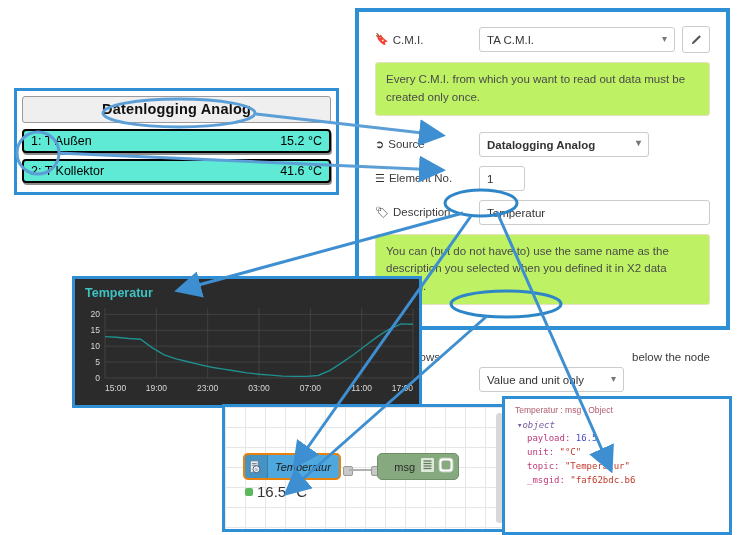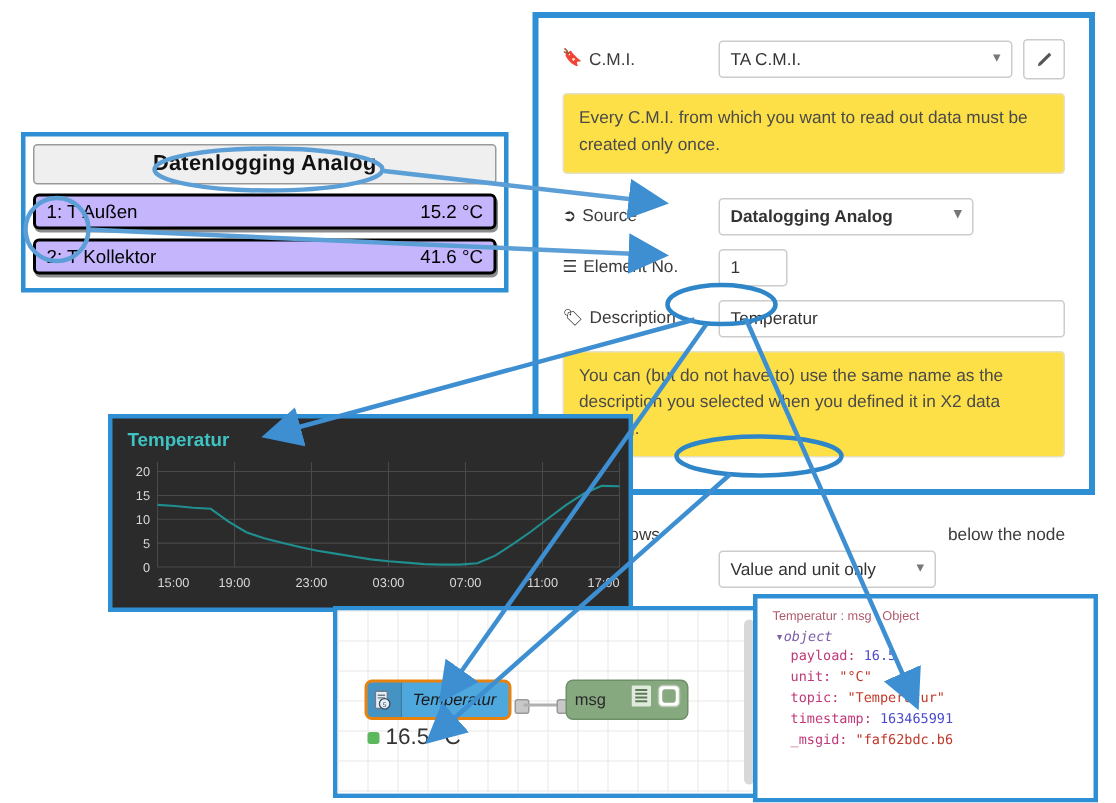--- a/index.html
+++ b/index.html
@@ -7,21 +7,21 @@
        font-family:"Liberation Sans",sans-serif;}
   .abs{position:absolute;}
 
   
   #dl-panel{left:14px;top:88px;width:325px;height:107px;
             border:3px solid #2f8fd4;background:#fff;box-sizing:border-box;
             overflow:hidden;padding:5px;}
   #dl-header{border:1px solid #9a9a9a;background:#efefef;border-radius:3px;
              text-align:center;font-weight:bold;font-size:14.5px;color:#111;
              padding:4px 0 5px 0;letter-spacing:.2px;}
-  .dl-row{margin-top:6px;background:#c4b5fd;border:2px solid #000;
+  .dl-row{margin-top:6px;background:#5eead4;border:2px solid #000;
           border-radius:4px;display:flex;justify-content:space-between;
           padding:3px 7px;font-size:12.5px;color:#000;
           font-weight:500;box-shadow:1px 2px 0 rgba(0,0,0,.45);}
 
   
   #form-panel{left:355px;top:8px;width:375px;height:322px;
               border:4px solid #2f8fd4;background:#fff;box-sizing:border-box;
               padding:14px 16px;}
   .frow{display:flex;align-items:center;margin-bottom:9px;}
   .flabel{font-size:11.5px;color:#3b3b3b;width:92px;flex:0 0 92px;
@@ -31,21 +31,21 @@
   .sel, .inp{
       border:1px solid #ccc;border-radius:3px;background:#fff;
       font-size:11.5px;color:#333;padding:5px 7px;box-sizing:border-box;
       height:25px;line-height:14px;font-family:"Liberation Sans",sans-serif;}
   .sel{position:relative;padding-right:22px;}
   .caret{position:absolute;right:7px;top:50%;transform:translateY(-55%);
          font-size:10px;color:#777;}
   .iconbtn{width:26px;height:25px;border:1px solid #ccc;border-radius:3px;
            background:#fff;display:flex;align-items:center;justify-content:center;
            margin-left:7px;}
-  .note{border:1px solid #e6e0c5;background:#fde047;border-radius:3px;
+  .note{border:1px solid #e6e0c5;background:#bef264;border-radius:3px;
         font-size:11.5px;color:#4a4a4a;line-height:1.55;padding:8px 10px;
         margin:2px 0 16px 0;}
   .trail{font-size:11.5px;color:#3b3b3b;margin-left:8px;white-space:nowrap;}
 
   
   #chart-panel{left:72px;top:276px;width:350px;height:132px;
                border:3px solid #2f8fd4;background:#2b2b2b;box-sizing:border-box;}
   #chart-title{color:#3fc2c2;font-size:12.5px;font-weight:bold;
                padding:7px 0 0 10px;}
   #chart-svg{display:block;}
@@ -63,21 +63,21 @@
            align-items:center;box-sizing:border-box;}
   #node-in{left:18px;top:46px;width:98px;background:#4ea8de;
            border:2px solid #e8820c;}
   #node-in .nicon{width:22px;height:100%;background:rgba(0,0,0,.12);
           border-right:1px solid rgba(0,0,0,.15);border-radius:3px 0 0 3px;
           display:flex;align-items:center;justify-content:center;}
   #node-in .nlabel{font-style:italic;font-size:11px;color:#1b1b1b;
           padding-left:7px;}
   #node-dbg{left:152px;top:46px;width:82px;background:#87a980;
             border:1px solid #6e8f68;justify-content:flex-end;padding-right:4px;}
-  #node-dbg .dlabel{font-size:11px;color:#2a2a2a;margin-right:17px;}
+  #node-dbg .dlabel{font-size:11px;color:#2a2a2a;margin-right:6px;}
   .port{position:absolute;width:8px;height:8px;background:#c8c8c8;
         border:1px solid #999;border-radius:2px;top:59px;}
   #wire{position:absolute;left:124px;top:62px;width:30px;height:2px;
         background:#b0b0b0;}
   #node-status{position:absolute;left:20px;top:76px;display:flex;
        align-items:center;gap:4px;font-size:15px;color:#333;}
   #node-status .dot{width:8px;height:8px;background:#5cb85c;border-radius:2px;}
   #flow-scroll{position:absolute;right:4px;top:6px;width:7px;height:110px;
                background:#d8d8d8;border-radius:4px;}
 
@@ -267,21 +267,20 @@
   </div>
 </div>
 
 <div id="debug-panel" class="abs">
   <div id="dbg-head">Temperatur : msg : Object</div>
   <div id="dbg-obj">▾<span>object</span></div>
   <div id="dbg-entries">
       <div class="dbg-line"><span class="k">payload: </span><span class="vnum">16.5</span></div>
       <div class="dbg-line"><span class="k">unit: </span><span class="vstr">"°C"</span></div>
       <div class="dbg-line"><span class="k">topic: </span><span class="vstr">"Temperatur"</span></div>
-      <div class="dbg-line"><span class="k">timestamp: </span><span class="vnum">163465991</span></div>
       <div class="dbg-line"><span class="k">_msgid: </span><span class="vstr">"faf62bdc.b6</span></div>
     </div>
 </div>
 
 <svg id="annot">
   <defs>
     <marker id="ah" markerWidth="9" markerHeight="9" refX="7" refY="4.5" orient="auto" markerUnits="strokeWidth">
       <path d="M0,0 L9,4.5 L0,9 z" fill="#3d8fd1"></path>
     </marker>
   </defs>

